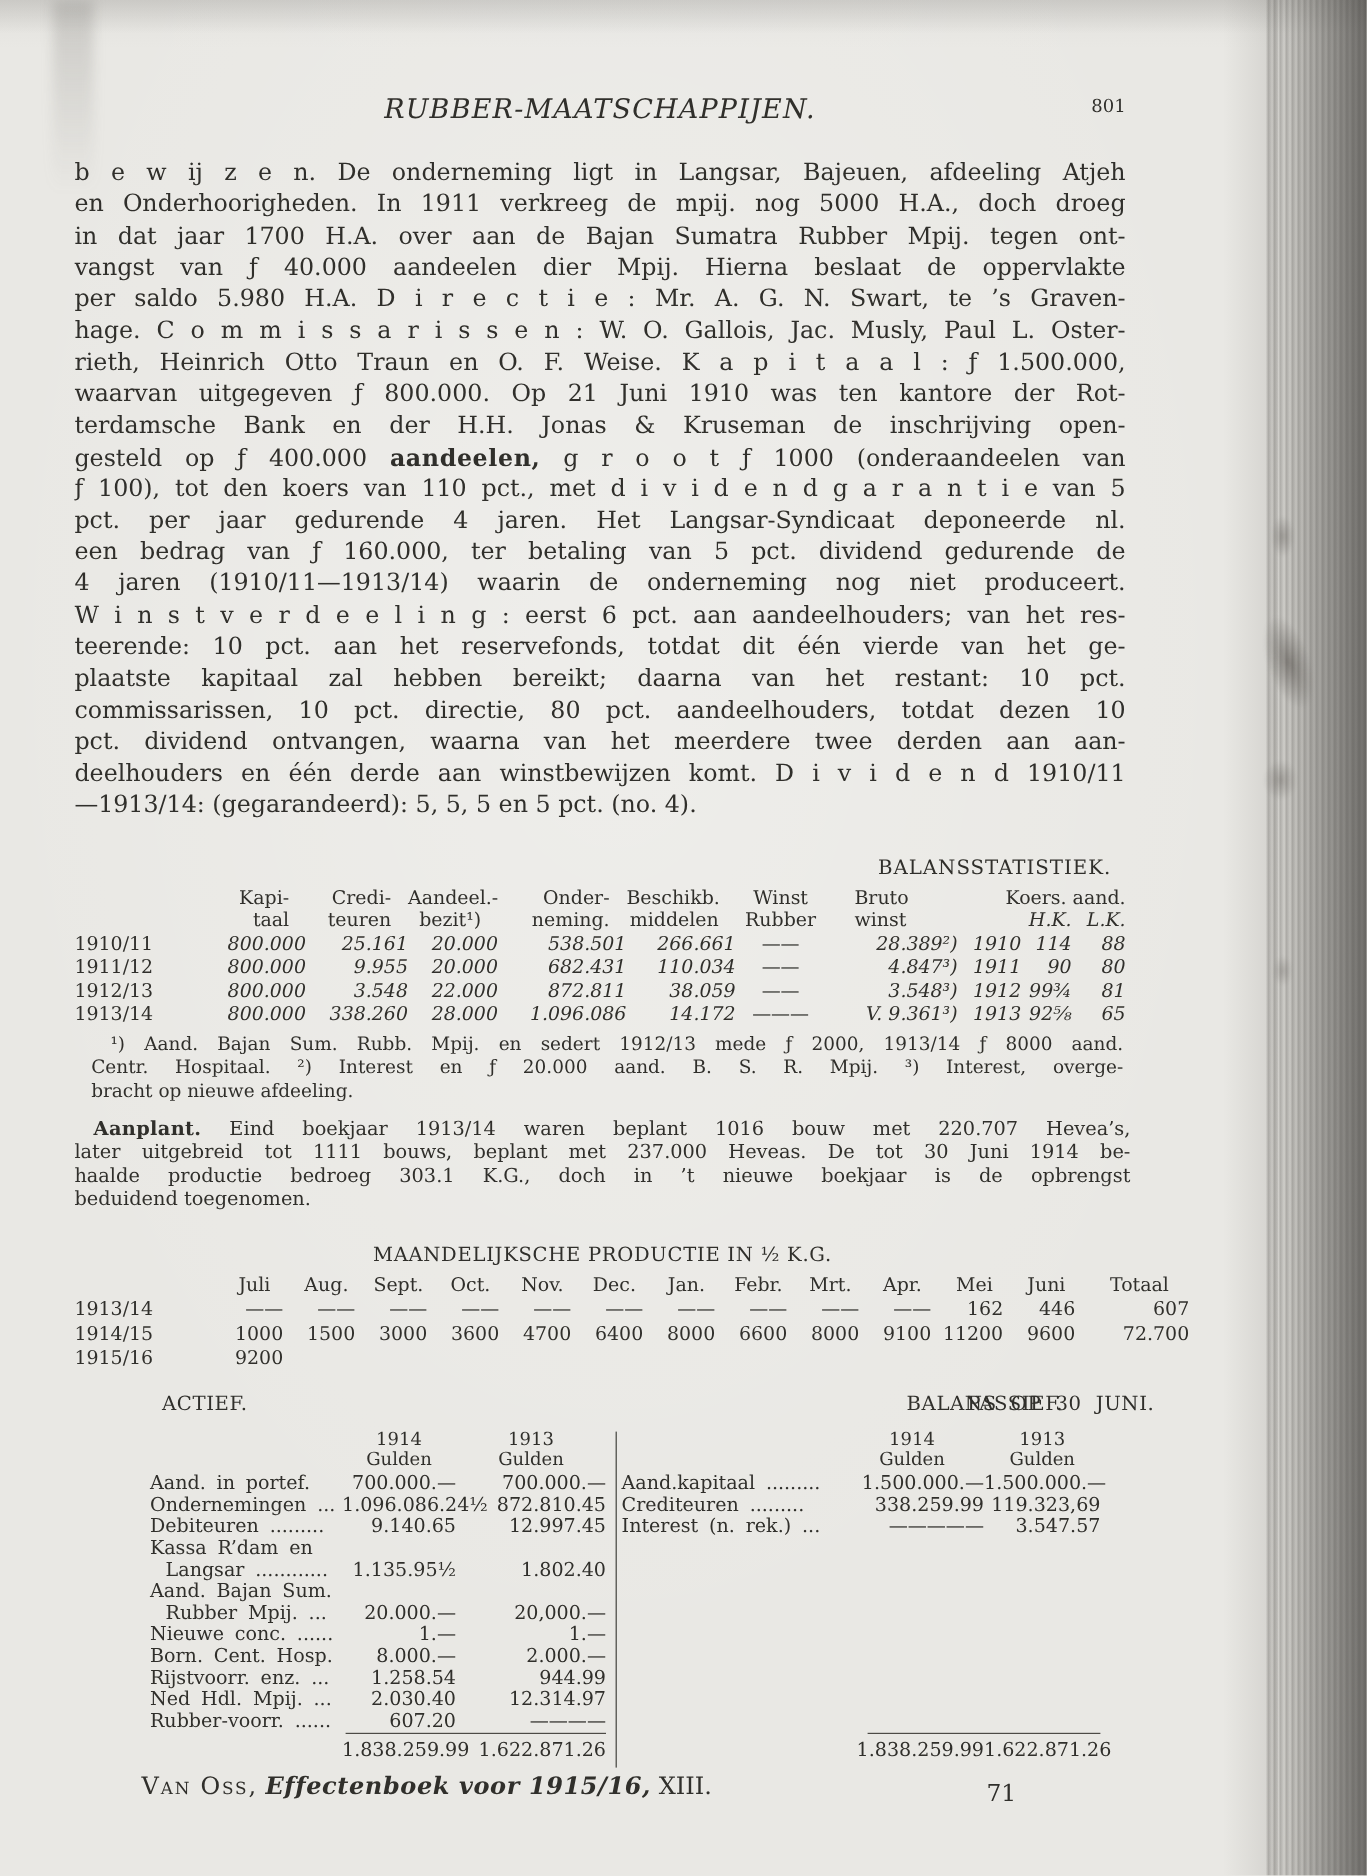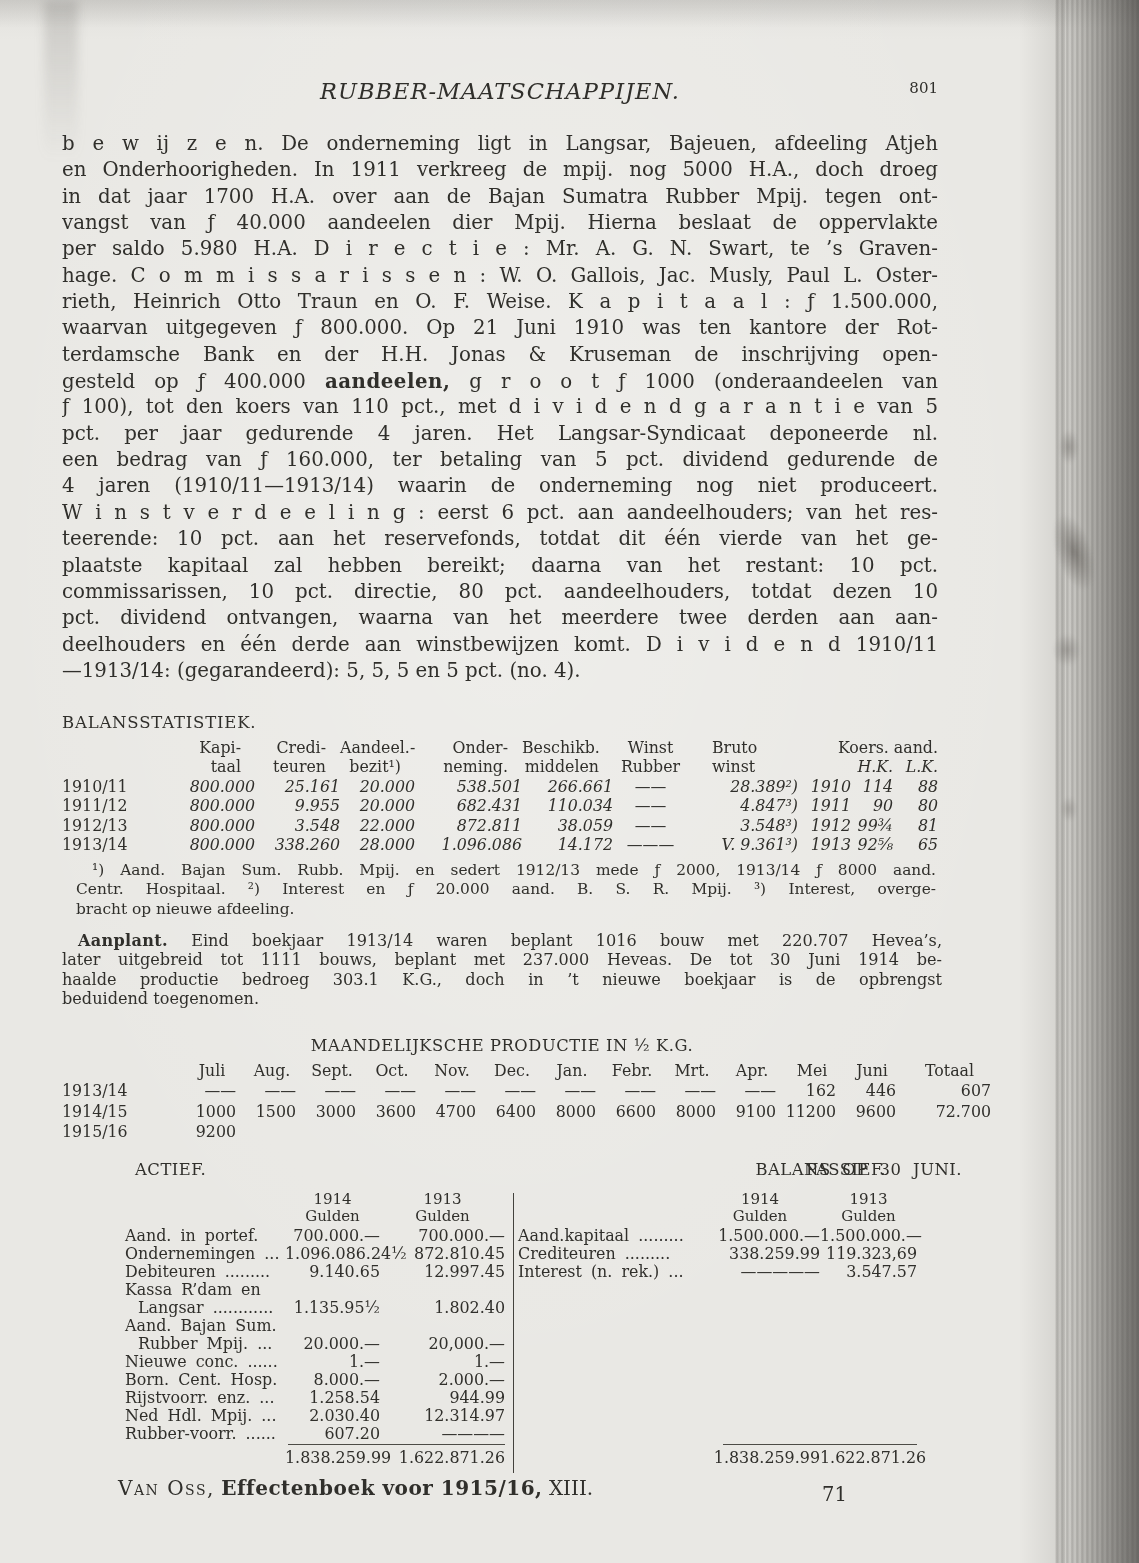--- a/index.html
+++ b/index.html
@@ -41,21 +41,21 @@
   .head-page{position:absolute;right:0;top:1px;font-size:15px;margin-left:24px;}
 
   
   .body-text{position:absolute;top:131px;left:62px;width:876px;font-size:19.8px;}
   .jline{height:26.35px;line-height:26.35px;overflow:hidden;
     text-align:justify;text-align-last:justify;}
   .jline.last{text-align-last:left;}
   .boldword{font-weight:bold;letter-spacing:0.5px;}
 
   
-  .stat-title{position:absolute;top:713px;left:62px;width:876px;text-align:left;
+  .stat-title{position:absolute;top:713px;left:50px;width:876px;text-align:right;
     font-size:16.5px;letter-spacing:0.8px;}
   .stat-table{position:absolute;top:738px;left:62px;width:876px;display:grid;
     grid-template-columns:58px 135px 85px 75px 107px 91px 75px 110px 53px 42px 45px;
     font-size:15.8px;line-height:19.4px;}
   .stat-table .lbl{text-align:left;white-space:nowrap;}
   .stat-table .num{text-align:right;white-space:nowrap;font-style:italic;}
   .stat-table .ctr{text-align:center;white-space:nowrap;}
   .stat-table .hdr{text-align:right;padding-right:14px;white-space:nowrap;}
   .stat-table .hdrl{text-align:left;padding-left:24px;white-space:nowrap;}
   .stat-table .koers{grid-column:9/12;text-align:right;white-space:nowrap;}
@@ -105,21 +105,21 @@
   .rule.rgt{left:723px;top:1444px;width:194px;}
   .bal-total{position:absolute;display:grid;font-size:15.9px;line-height:18px;}
   .bal-total.lft{left:125px;top:1449px;width:380px;grid-template-columns:160px 95px 125px;}
   .bal-total.rgt{left:518px;top:1449px;width:399px;grid-template-columns:182px 120px 97px;}
   .bal-total .num{text-align:right;white-space:nowrap;}
   .divider{position:absolute;left:513px;top:1193px;height:280px;border-left:1.5px solid #43423d;}
 
   
   .footer{position:absolute;left:118px;top:1476px;font-size:20px;white-space:nowrap;}
   .f-name{font-variant:small-caps;letter-spacing:1.5px;}
-  .f-book{font-weight:bold;letter-spacing:0.5px;}
+  .f-book{font-style:italic;font-weight:bold;letter-spacing:0.5px;}
   .sheet-num{position:absolute;left:822px;top:1483px;font-size:19.5px;}
 </style>
 </head>
 <body>
 
 <div class="page">
   <div class="top-shade"></div>
   <div class="left-shade"></div>
   <div class="edge-soft"></div>
   <div class="edge-band"></div>

